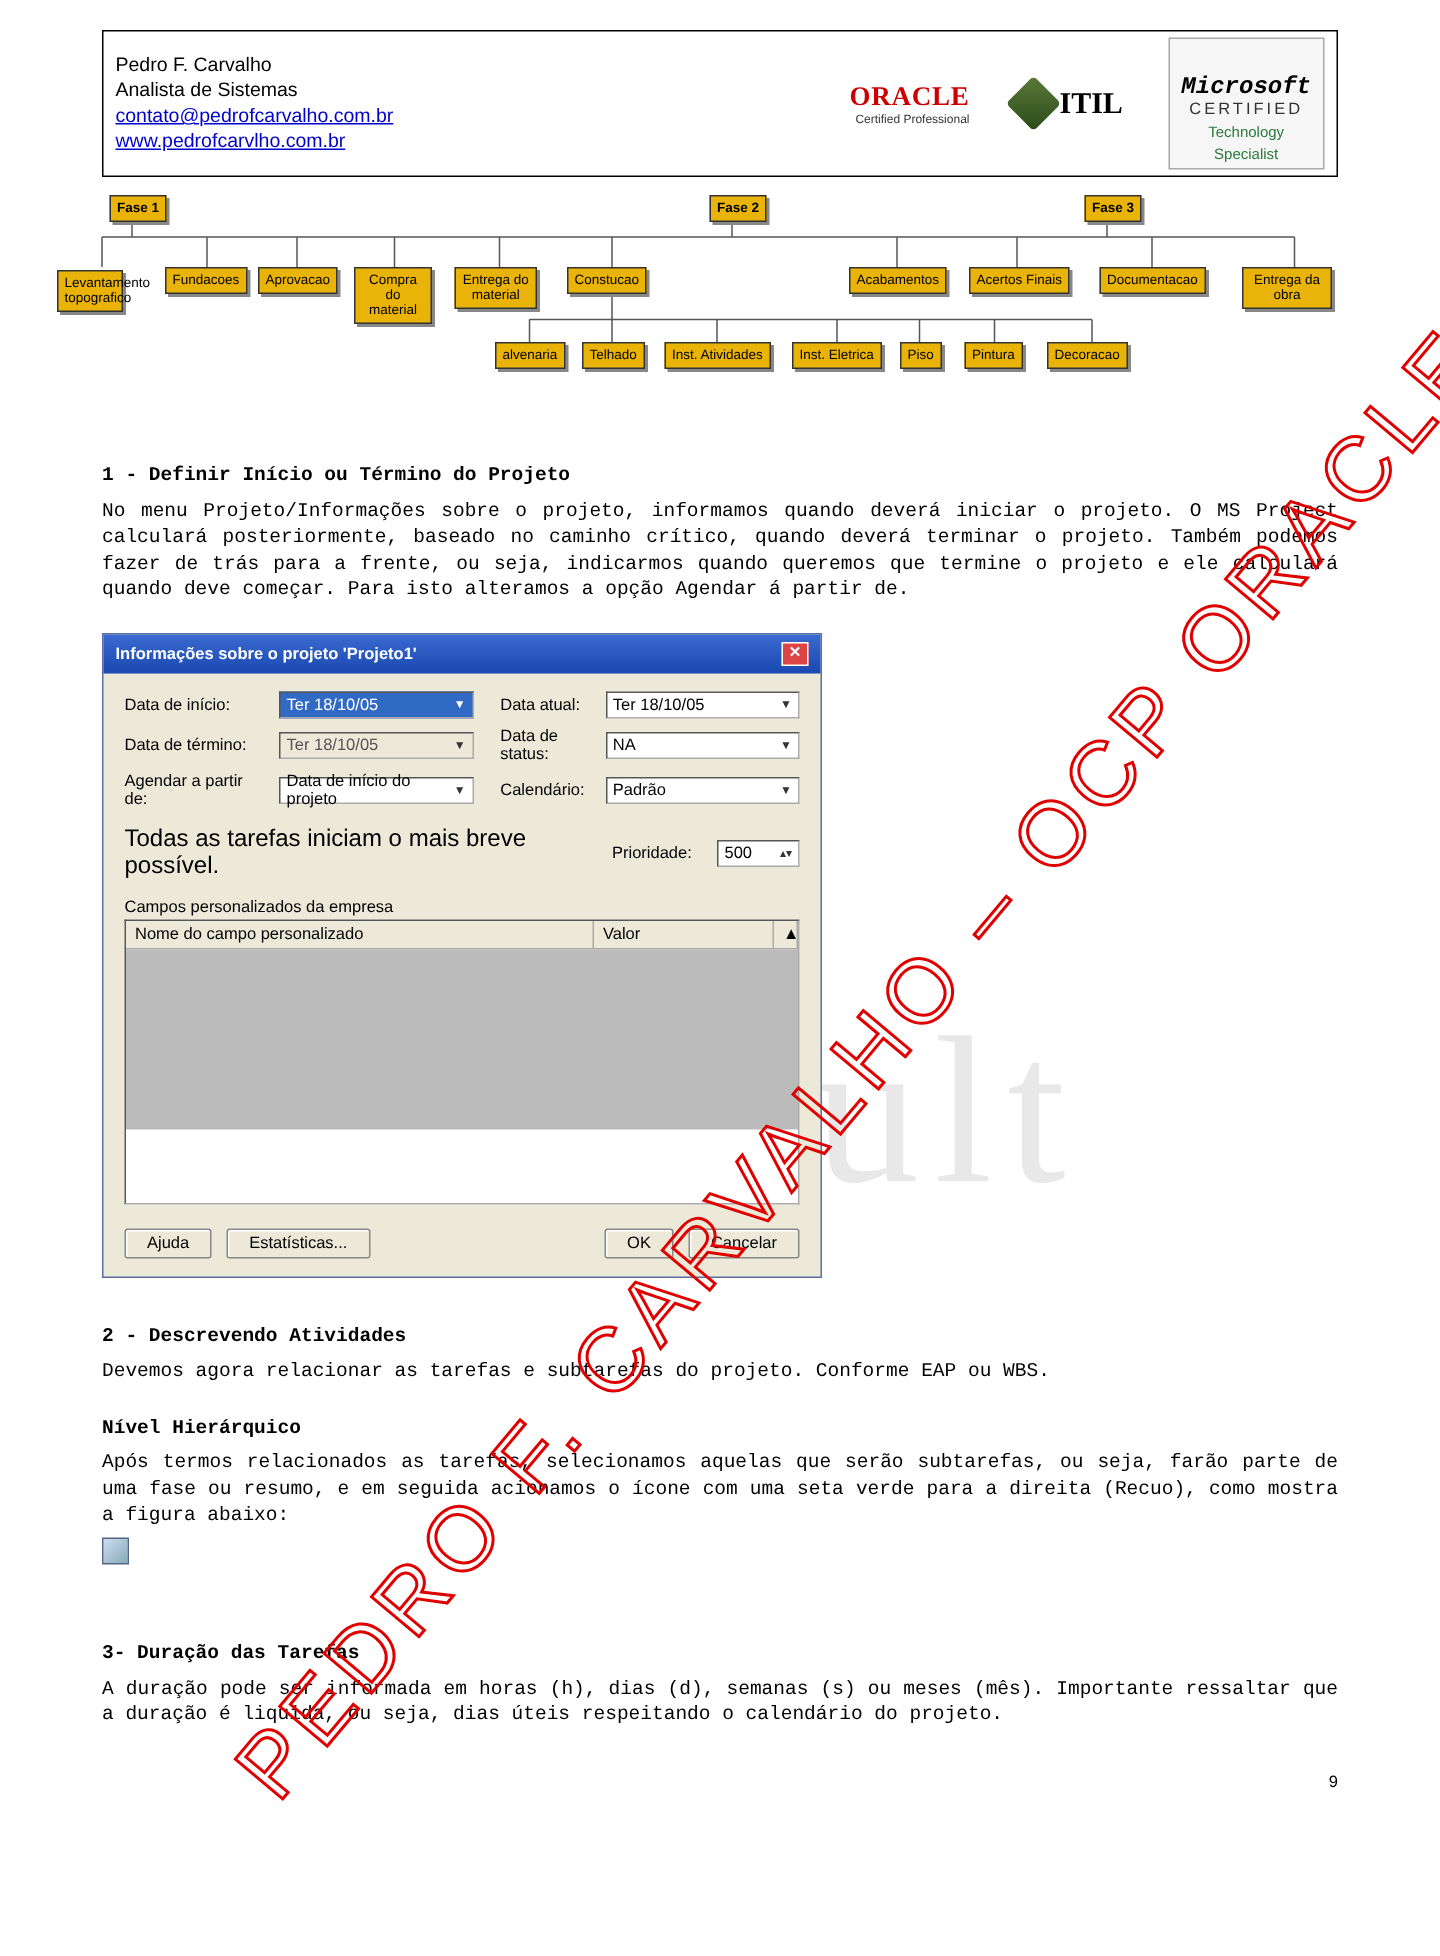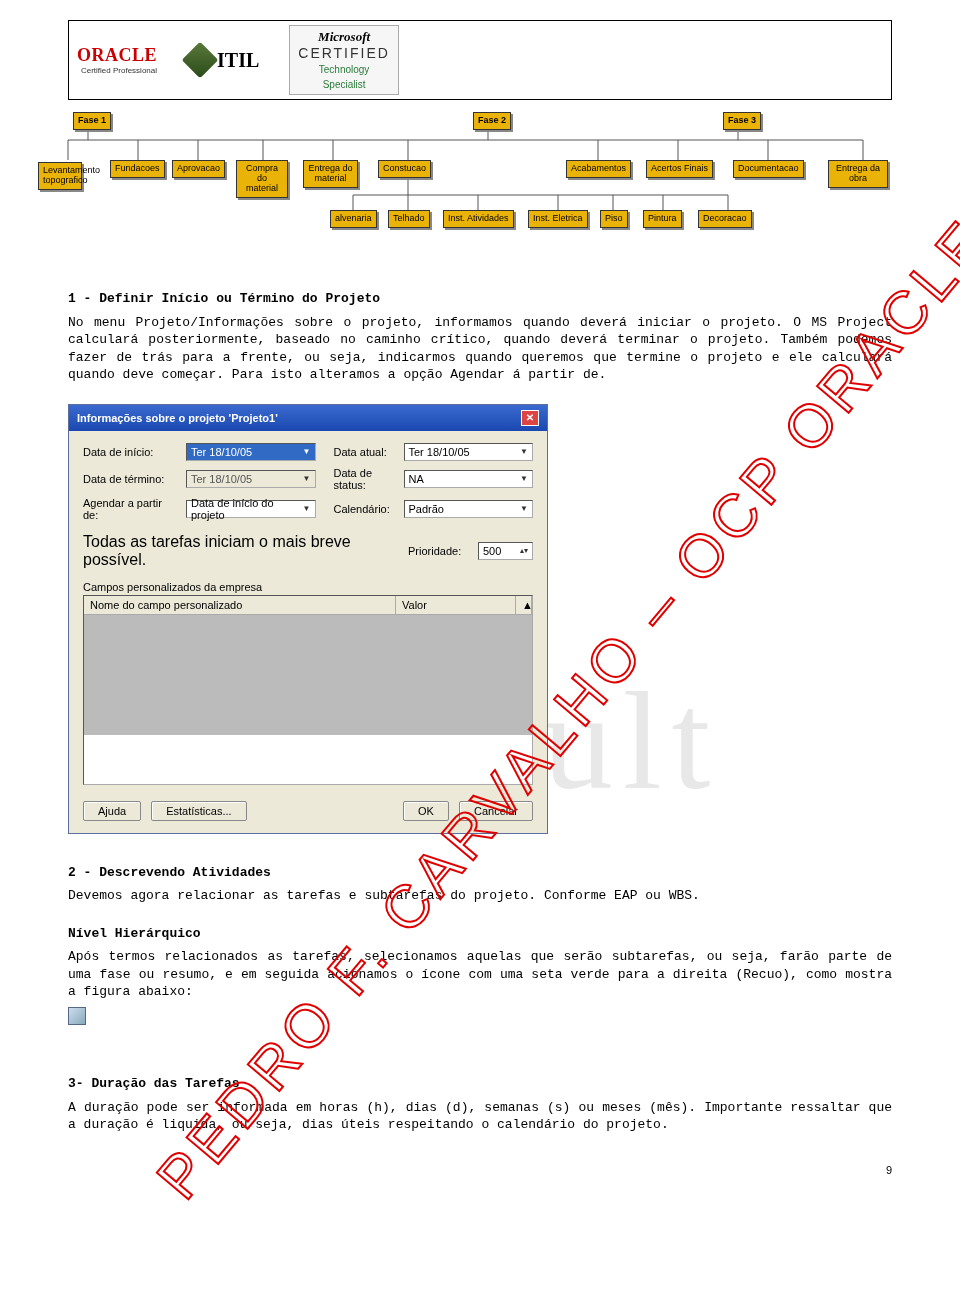--- a/index.html
+++ b/index.html
@@ -26,22 +26,22 @@
 .header-left div { font-size: 13px; }
 .header-left a { color: #0000cc; text-decoration: underline; }
 .logo { display: inline-block; }
 .oracle-logo { text-align: right; }
 .oracle-word { font-family: Georgia, serif; font-weight: bold; color: #c00; font-size: 18px; letter-spacing: 0.5px; }
 .oracle-sub { font-size: 8px; color: #333; }
 .itil-logo { display: flex; align-items: center; gap: 4px; }
 .itil-shape { display:inline-block; width: 26px; height: 26px; background: linear-gradient(135deg,#5a7a3a,#2a4a1a); transform: rotate(45deg); border-radius: 3px; }
 .itil-text { font-family: Georgia, serif; font-weight: bold; font-size: 20px; }
 .ms-box { border: 1px solid #aaa; padding: 3px 8px; text-align: center; background: #f6f6f6; }
-.ms-word { font-family: Liberation Serif, serif; font-weight: bold; font-style: italic; font-size: 13px; display: block; }
-.ms-cert { font-family: Arial; font-size: 14px; letter-spacing: 2px; color: #333; display: block; }
+.ms-word { font-family: Liberation Mono, monospace; font-weight: bold; font-style: italic; font-size: 16px; display: block; margin-top: 20px; }
+.ms-cert { font-family: Arial; font-size: 11px; letter-spacing: 2px; color: #333; display: block; }
 .ms-tech { color: #2a7a3a; font-size: 10px; }
 
 
 .chart { position: relative; height: 150px; margin: 10px 30px 30px -30px; }
 .chart svg { position: absolute; top: 0; left: 0; }
 .node {
   position: absolute;
   border: 1px solid #333;
   background: #eab308;
   font-size: 9px;
@@ -160,20 +160,26 @@
 }
 
 .page-num { text-align: right; font-size: 11px; margin-top: 30px; }
 </style>
 </head>
 <body>
 
 <div class="page">
 
   <div class="header-box">
+    <div class="header-left">
+      <div>Pedro F. Carvalho</div>
+      <div>Analista de Sistemas</div>
+      <div><a>contato@pedrofcarvalho.com.br</a></div>
+      <div><a>www.pedrofcarvlho.com.br</a></div>
+    </div>
     <div class="logo oracle-logo">
       <div class="oracle-word">ORACLE</div>
       <div class="oracle-sub">Certified Professional</div>
     </div>
     <div class="logo itil-logo">
       <span class="itil-shape"></span>
       <span class="itil-text">ITIL</span>
     </div>
     <div class="logo ms-box">
       <span class="ms-word">Microsoft</span>

